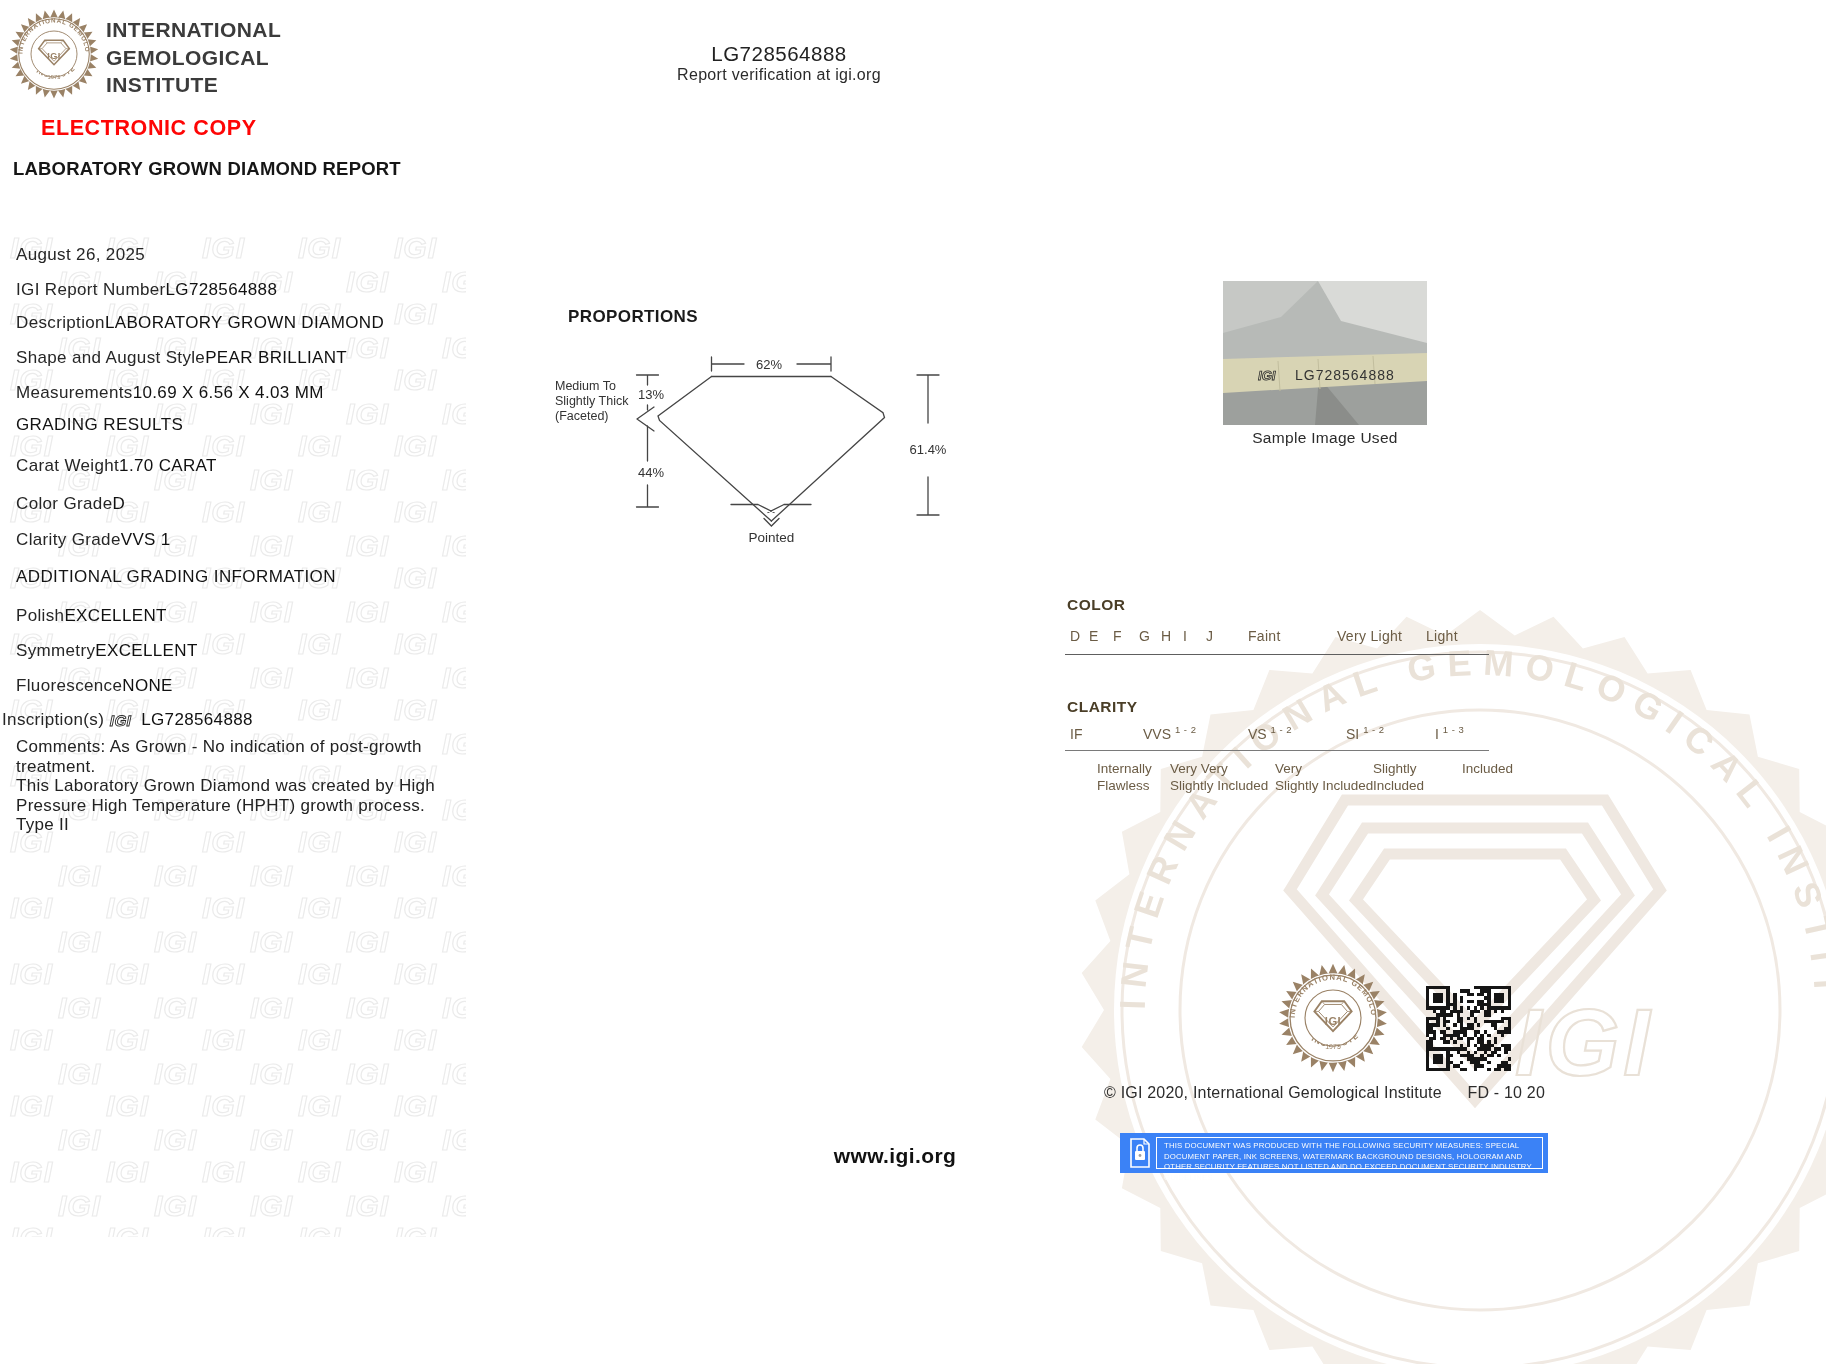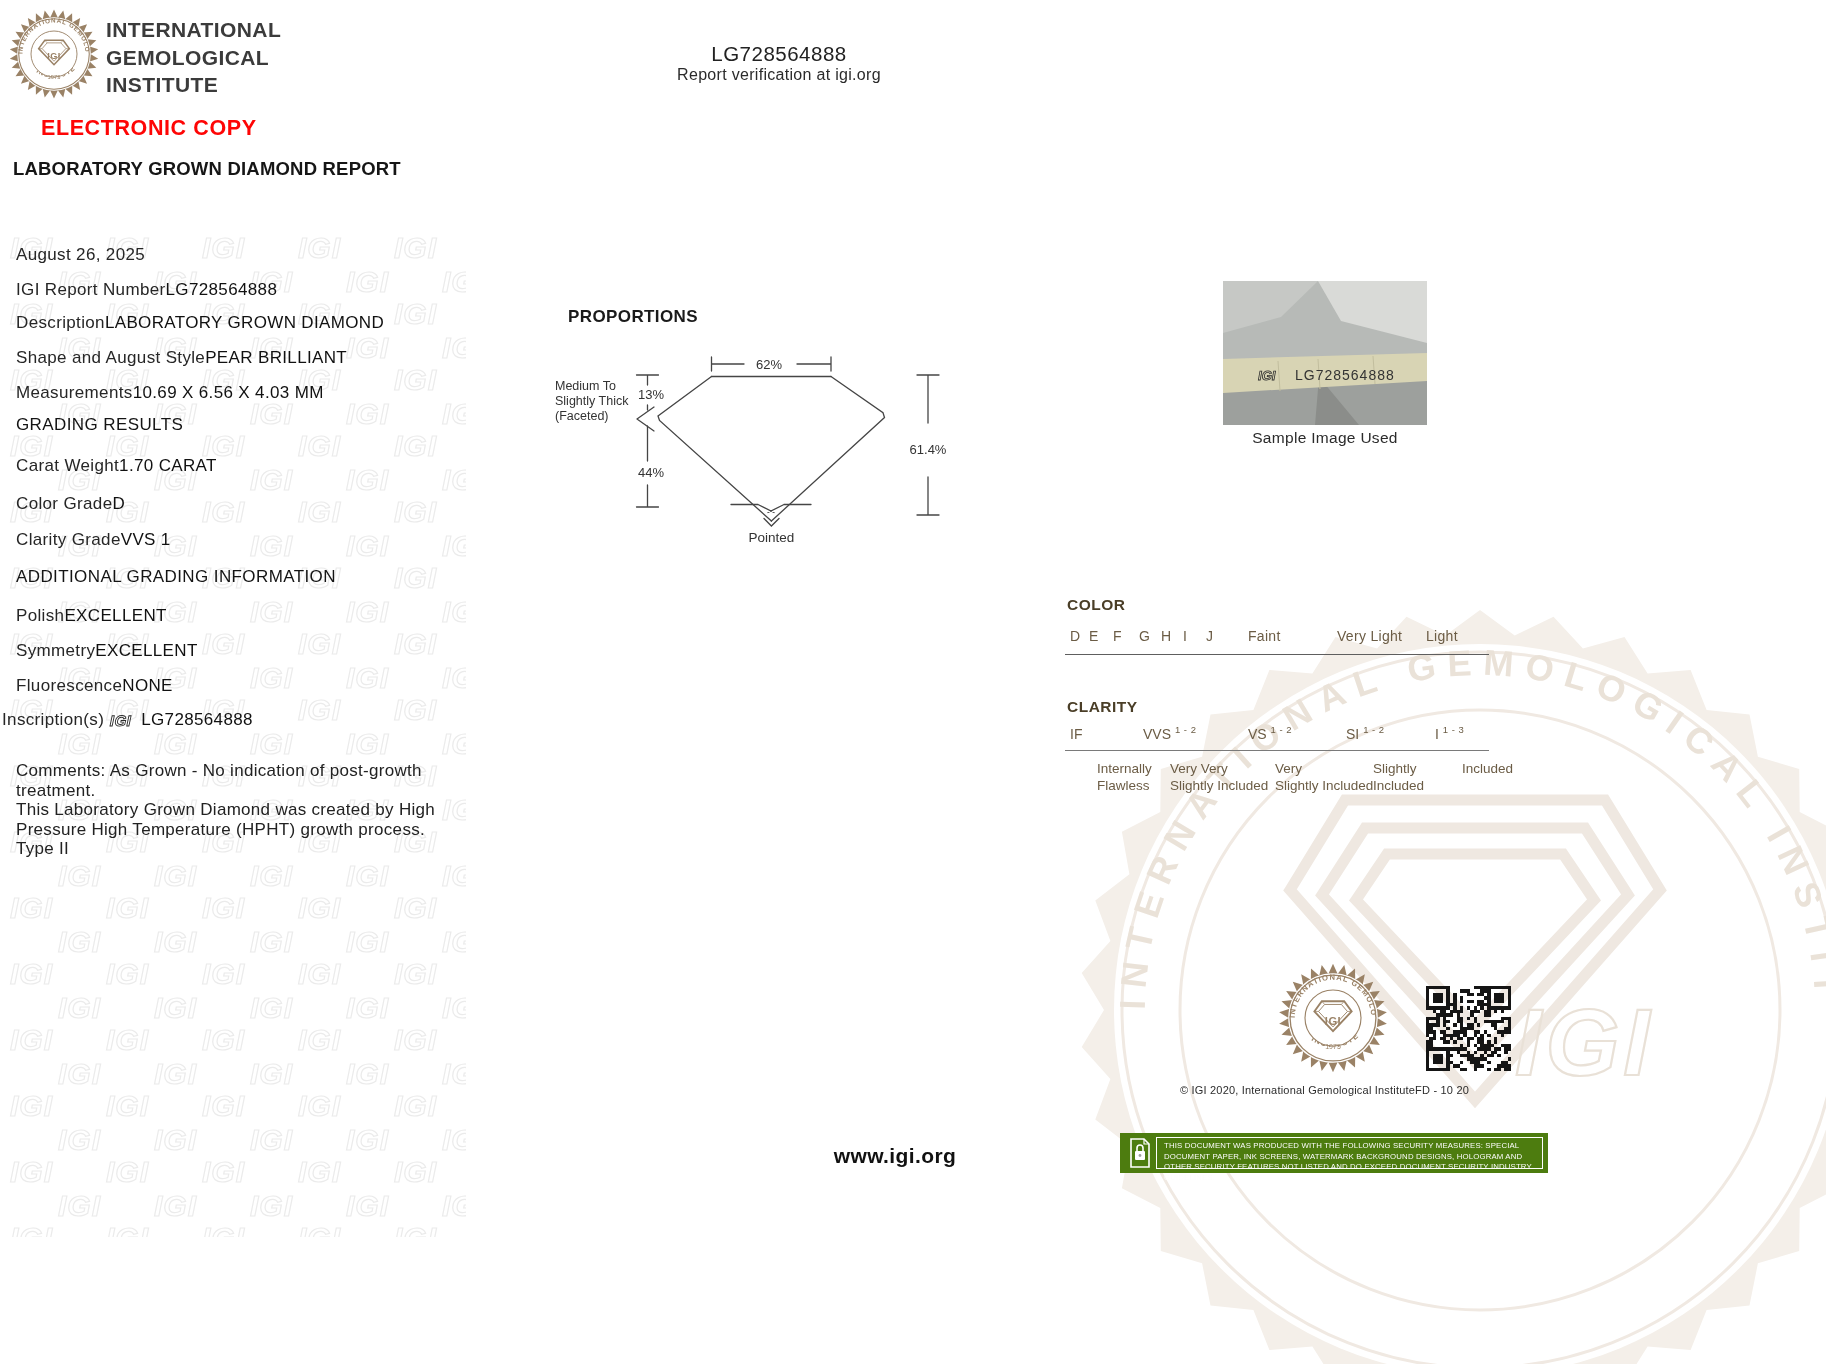--- a/index.html
+++ b/index.html
@@ -10,32 +10,32 @@
   .hdr-name{font-size:21px;font-weight:bold;color:#3b3b3b;line-height:27.5px;letter-spacing:0.4px;}
   .ecopy{font-size:21.5px;font-weight:bold;color:#fe0505;letter-spacing:0.6px;}
   .rpt-title{font-size:18.5px;font-weight:bold;color:#161616;letter-spacing:0.2px;}
   .topnum{font-size:20.5px;color:#222;letter-spacing:0.5px;text-align:center;}
   .topver{font-size:16px;color:#2b2b2b;letter-spacing:0.3px;text-align:center;}
   .row{position:absolute;display:flex;justify-content:flex-start;width:448px;font-size:17px;letter-spacing:0.35px;}
   .row .lbl{color:#262626;}
   .row .val{color:#111;text-align:right;}
   .sechead{position:absolute;font-size:17px;font-weight:normal;color:#141414;letter-spacing:0.4px;}
   .date{font-size:17px;letter-spacing:0.35px;color:#262626;}
-  .comments{font-size:17px;line-height:19.5px;letter-spacing:0.3px;color:#222;width:454px;margin-top:24px;}
+  .comments{font-size:17px;line-height:19.5px;letter-spacing:0.3px;color:#222;width:454px;}
   .prop-head{font-size:17px;font-weight:bold;color:#1a1a1a;letter-spacing:0.4px;}
   .sample-caption{font-size:15.5px;color:#2b2b2b;letter-spacing:0.3px;text-align:center;width:204px;}
   .scale-head{font-size:15.5px;font-weight:bold;color:#4a3e27;letter-spacing:0.5px;}
   .scale-letter{position:absolute;font-size:14px;color:#6b5c45;letter-spacing:0.3px;}
   .scale-line{position:absolute;height:0;border-top:1.6px solid #5e5e5e;}
   .cl-code{position:absolute;font-size:14px;color:#6b5c45;}
   .cl-code sup{font-size:9.5px;letter-spacing:0.5px;}
   .cl-desc{position:absolute;font-size:13.5px;line-height:17px;color:#6b5c45;white-space:pre-line;margin-left:27px;}
-  .copyright-row{display:flex;justify-content:center;font-size:11px;color:#2c2c2c;letter-spacing:0.2px;}
+  .copyright-row{display:flex;justify-content:space-between;font-size:16px;color:#2c2c2c;letter-spacing:0.2px;}
   .website{font-size:21px;font-weight:bold;color:#111;letter-spacing:0.4px;}
-  .secbar{background:#4d7c0f;}
+  .secbar{background:#3b82f6;}
   .secbox{position:absolute;left:36px;top:4px;right:5px;bottom:4px;border:1.5px solid #fff;}
   .sectext{position:absolute;left:7px;top:3px;right:6px;font-size:7.8px;line-height:10.6px;color:#fdfdfd;letter-spacing:0.15px;}
 </style>
 </head>
 <body>
 
 <div id="page">
 
   <svg class="abs" style="left:8px;top:232px" width="458" height="1005" aria-hidden="true">
     <defs>

